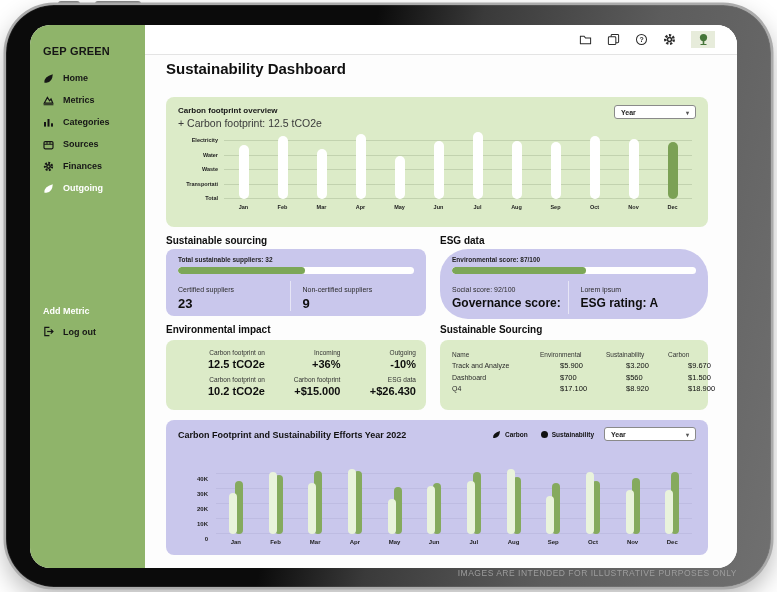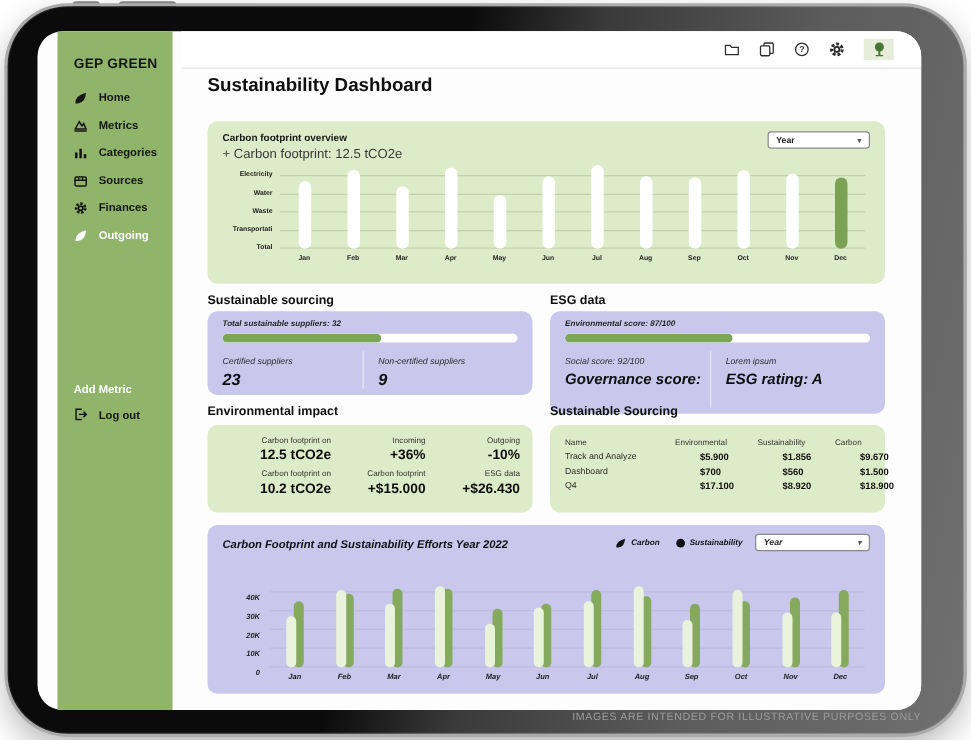--- a/index.html
+++ b/index.html
@@ -24,41 +24,41 @@
   .disclaimer {
     position:absolute; right:34px; bottom:9px;
     font-size:8.5px; letter-spacing:.5px; color:#9d9d9d; font-weight:400;
   }
   
   .screen {
     position:absolute; left:30px; top:25px; width:707px; height:543px;
     background:#fdfdfd; border-radius:20px; overflow:hidden;
   }
   
-  .sidebar { position:absolute; left:16px; top:0; bottom:0; width:92px; background:var(--sidebar-green,#8fb46a);text-decoration:underline; }
+  .sidebar { position:absolute; left:0; top:0; bottom:0; width:115px; background:var(--sidebar-green,#8fb46a);text-decoration:underline; }
   .brand { position:absolute; top:20px; left:13px; font-size:11px; font-weight:800; color:#161616; letter-spacing:.2px; }
   #sidebar-items { position:absolute; top:42px; left:13px; right:4px; }
   .sb-item { display:flex; align-items:center; gap:9px; height:22px; font-size:9px; font-weight:700; color:#161616; cursor:pointer; }
   .sb-item.white { color:#ffffff; }
   .sb-icon { width:11px; height:11px; display:flex; }
   .sb-icon svg { width:11px; height:11px; }
   .add-metric { position:absolute; top:281px; left:13px; font-size:9px; font-weight:700; color:#fff; cursor:pointer; }
   .logout { position:absolute; top:301px; left:13px; display:flex; align-items:center; gap:9px; font-size:9px; font-weight:700; color:#161616; cursor:pointer; }
   
   .main { position:absolute; left:115px; right:0; top:0; bottom:0; background:#fdfdfd; }
   .topbar { position:absolute; top:0; left:0; right:0; height:30px; background:#fff; border-bottom:1px solid #e4e4e4;
             display:flex; align-items:center; justify-content:flex-end; gap:15px; padding-right:22px; }
   .tb-icon { width:13px; height:13px; color:#2d2d2d; cursor:pointer; display:flex; }
   .tb-icon svg { width:13px; height:13px; }
   .avatar { width:24px; height:17px; background:#e7ecdb; display:flex; align-items:center; justify-content:center; cursor:pointer; }
   .avatar svg { width:13px; height:13px; }
   .page-title { position:absolute; left:21px; top:35px; font-size:15px; font-weight:800; color:#0f0f0f; }
   .card { position:absolute; border-radius:8px; }
   .card.green  { background:var(--card-green,#dcebc8); }
-  .card.purple { background:var(--card-purple,#c9c7ec);font-style:italic; }
+  .card.purple { background:var(--card-purple,#c9c7ec); }
   .sec-h { position:absolute; font-size:10px; font-weight:800; color:#0f0f0f; }
   
   #card-overview { left:21px; top:72px; width:542px; height:130px; }
   .co-title { position:absolute; left:12px; top:9px;  font-size:8px;    font-weight:800; color:#161616; }
   .co-sub   { position:absolute; left:12px; top:20px; font-size:10.5px; font-weight:400; color:#3a3a3a; }
   .dropdown { position:absolute; background:#fff; border:1px solid #8a8a8a; border-radius:3px;
               display:flex; align-items:center; justify-content:space-between; padding:0 6px;
               font-size:7px; font-weight:700; color:#222; cursor:pointer; }
   #dd1 { right:12px; top:8px; width:82px; height:14px; }
   .dd-chev { font-size:6px; color:#555; }
@@ -68,42 +68,42 @@
                font-size:5.5px; font-weight:700; color:#222; white-space:nowrap; }
   .c1-bars { position:absolute; inset:0; display:flex; align-items:flex-end; }
   .c1-col { flex:1; display:flex; justify-content:center; align-items:flex-end; height:100%; }
   .c1-bar { width:10px; border-radius:5px; }
   .c1-months { position:absolute; left:58px; right:16px; top:107px; display:flex; }
   .c1-mo { flex:1; text-align:center; font-size:5.5px; font-weight:700; color:#1d1d1d; }
   
   #h-sourcing { left:21px;  top:210px; }
   #h-esg      { left:295px; top:210px; }
   #card-sourcing { left:21px;  top:224px; width:260px; height:67px; }
-  #card-esg      { left:295px; top:224px; width:268px; height:82px; }
+  #card-esg      { left:295px; top:224px; width:268px; height:70px;border-radius:28px; }
   .ps-label { position:absolute; left:12px; top:7px; font-size:6.5px; font-weight:600; color:#1f1f1f; }
   .progress { position:absolute; left:12px; right:12px; top:18px; height:7px; background:#fff; border-radius:4px; overflow:hidden; }
   .progress-fill { height:100%; border-radius:4px; background:var(--progress-green,#7ca757); }
   .stats { position:absolute; left:12px; right:12px; top:32px; bottom:5px; display:flex; }
   .stat { flex:1; padding-top:5px; }
   .stat + .stat { border-left:1px solid rgba(255,255,255,.55); padding-left:12px; }
   .stat-label { font-size:7px; color:#2c2c2c; }
   .stat-value { font-size:13px; font-weight:800; color:#0e0e0e; margin-top:3px; }
   
   #h-impact    { left:21px;  top:299px; }
   #h-sourcing2 { left:295px; top:299px; }
   #card-impact { left:21px;  top:315px; width:260px; height:70px; }
   #impact-grid { position:absolute; inset:9px 10px 7px 12px; display:grid; grid-template-columns:1.15fr 1fr 1fr; row-gap:0;text-align:right; }
   .metric-label { font-size:6.5px; color:#333; }
   .metric-value { font-size:11px; font-weight:800; color:#0e0e0e; margin-top:2px; }
   #card-table { left:295px; top:315px; width:268px; height:70px; }
   #sourcing-table { position:absolute; inset:9px 10px 6px 12px; }
   .tr { display:grid; grid-template-columns:88px 66px 62px 1fr; line-height:11.4px; }
   .th { font-size:6.5px; color:#333; font-weight:400; }
   .td-name { font-size:7px; color:#2a2a2a; }
-  .td-val  { font-size:7.5px; font-weight:700; color:#0e0e0e;padding-left:20px; }
+  .td-val  { font-size:7.5px; font-weight:400; color:#0e0e0e;padding-left:20px; }
   
   #card-chart2 { left:21px; top:395px; width:542px; height:135px; }
   .c2-title { position:absolute; left:12px; top:10px; font-size:9px; font-weight:800; color:#111; }
   .legend { position:absolute; right:114px; top:10px; display:flex; gap:13px; align-items:center; }
   .leg-item { display:flex; align-items:center; gap:4px; font-size:6.5px; font-weight:700; color:#111; }
   .leg-dot { width:7px; height:7px; border-radius:50%; background:#111; }
   .leg-leaf svg { width:9px; height:9px; display:block; }
   #dd2 { right:12px; top:7px; width:92px; height:14px; }
   .c2-plot { position:absolute; left:50px; right:16px; top:46px; height:68px; }
   .c2-gridline { position:absolute; left:0; right:0; height:1px; background:rgba(10,10,60,.06); }
@@ -391,21 +391,21 @@
       <div id="sourcing-table">
           <div class="tr">
             <span class="th">Name</span>
             <span class="th">Environmental</span>
             <span class="th">Sustainability</span>
             <span class="th">Carbon</span>
           </div>
           <div class="tr">
             <span class="td-name">Track and Analyze</span>
             <span class="td-val">$5.900</span>
-            <span class="td-val">$1.856</span>
+            <span class="td-val">$3.200</span>
             <span class="td-val">$9.670</span>
           </div>
           <div class="tr">
             <span class="td-name">Dashboard</span>
             <span class="td-val">$700</span>
             <span class="td-val">$560</span>
             <span class="td-val">$1.500</span>
           </div>
           <div class="tr">
             <span class="td-name">Q4</span>

